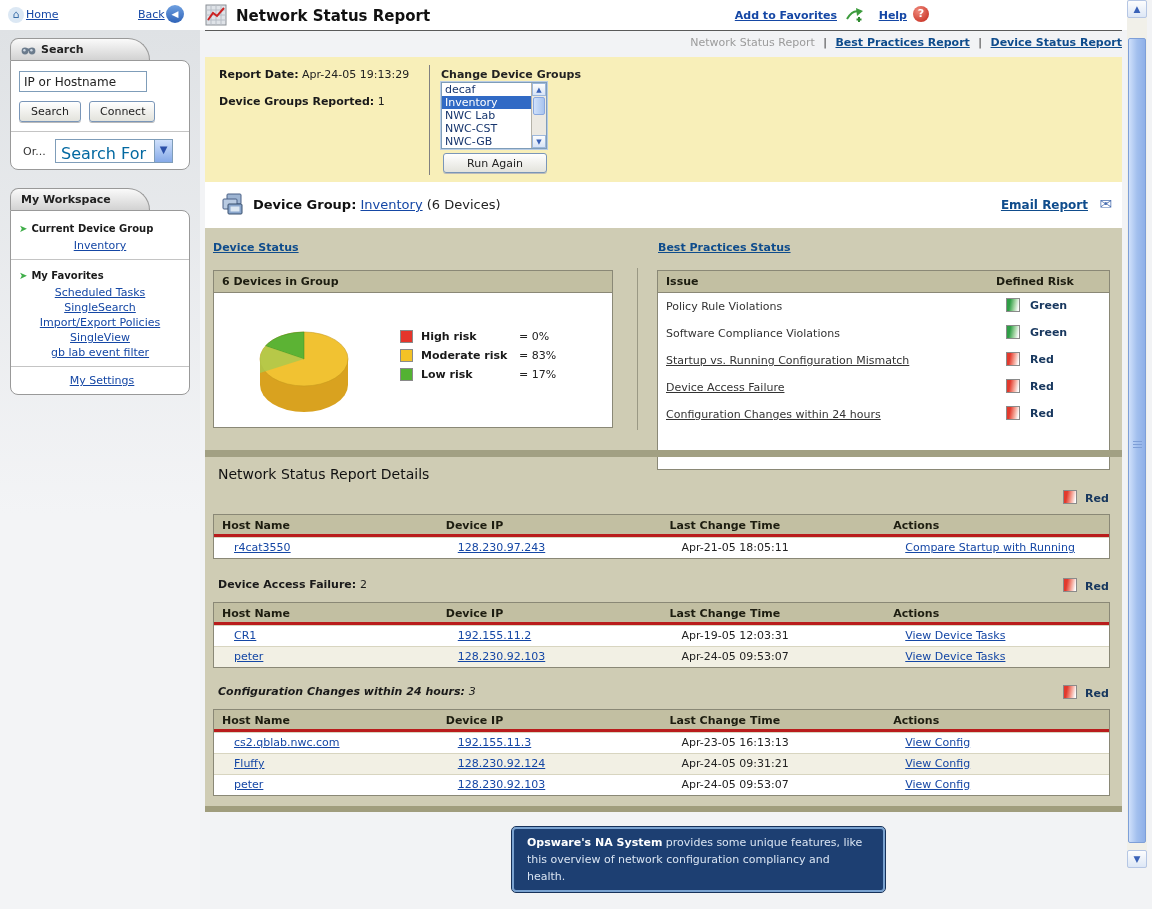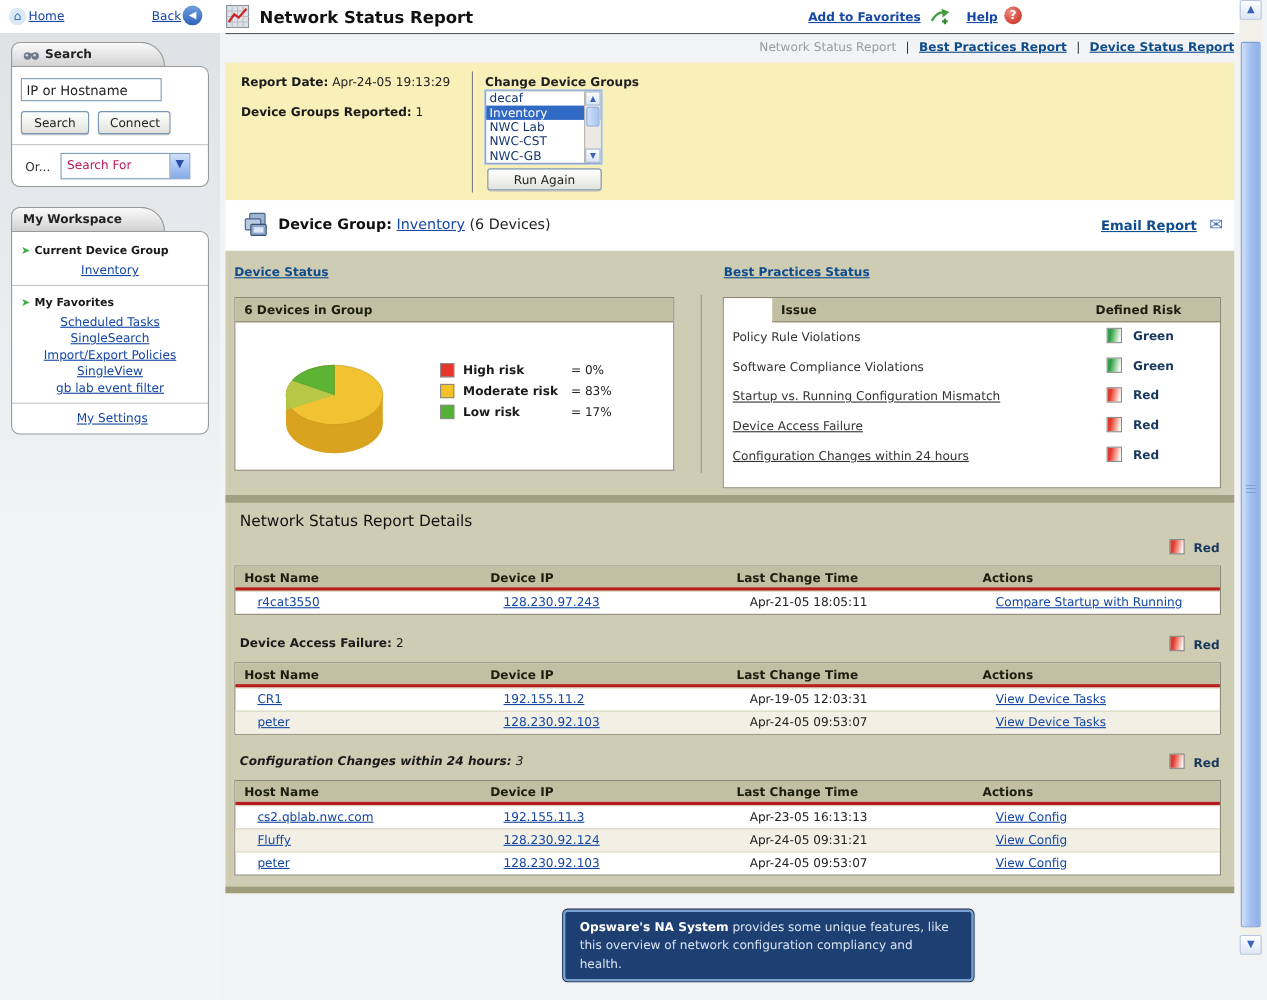--- a/index.html
+++ b/index.html
@@ -36,21 +36,21 @@
   .binoc { display:inline-block; vertical-align:-2px; margin-right:5px; }
   .ws-arrow { color:#3fae49; font-size:10px; margin-right:4px; }
 
   .srch-input { position:absolute; left:8px; top:10px; width:128px; height:21px; border:1px solid #7f9db9; font:12px "DejaVu Sans",sans-serif; padding:2px 4px; color:#222; }
   .btn { border:1px solid #7a96b8; border-radius:3px; background:linear-gradient(#ffffff,#e3e3dc); font:11px "DejaVu Sans",sans-serif; color:#222; padding:3px 10px; cursor:pointer; box-shadow:0 1px 0 #bbb; }
   .srch-btn { position:absolute; left:8px; top:40px; width:62px; }
   .conn-btn { position:absolute; left:78px; top:40px; width:66px; }
   .srch-div { position:absolute; left:0; top:70px; width:100%; height:1px; background:#c4c4c4; }
   .or-lbl { position:absolute; left:12px; top:84px; color:#333; }
   .combo { position:absolute; left:44px; top:78px; width:118px; height:24px; border:1px solid #7f9db9; background:#fff; }
-  .combo-txt { position:absolute; left:5px; top:4px; font-size:11px; color:#be185d; }
+  .combo-txt { position:absolute; left:5px; top:4px; font-size:16px; color:#0369a1; }
   .combo-btn { position:absolute; right:0; top:0; width:18px; height:100%; background:linear-gradient(#cfe0fb,#86aae8); border-left:1px solid #7f9db9; color:#2b4fa8; text-align:center; line-height:20px; font-size:10px; cursor:pointer; }
 
   .ws-row { padding:4px 8px; }
   .ws-bold { font-weight:bold; font-size:10px; color:#1a1a1a; }
   .ws-link { display:block; padding:1px 8px; }
   .ws-div { height:1px; background:#c4c4c4; margin:6px 0; }
 
   
   .yellow-panel { position:absolute; left:205px; top:57px; width:917px; height:125px; background:#f8efb9; }
   .ylabel { font-weight:bold; color:#1a1a1a; }
@@ -74,21 +74,21 @@
   .mail-ic { position:absolute; right:10px; top:13px; font-size:15px; color:#4a6fb0; cursor:pointer; }
 
   .olive { position:absolute; left:205px; top:228px; width:917px; height:584px; background:#cfccb4; border-bottom:6px solid #a09d7d; }
   .sec-lnk-left { position:absolute; left:8px; top:13px; }
   .sec-lnk-right { position:absolute; left:453px; top:13px; }
   .col-div { position:absolute; left:432px; top:40px; width:1px; height:162px; background:#9a9884; }
 
   .card { position:absolute; border:1px solid #8a8876; background:#fff; }
   .card-hdr { height:22px; background:#c2bfa2; border-bottom:1px solid #8a8876; font-weight:bold; color:#1d1d10; padding:4px 8px; }
   .pie-card { left:8px; top:42px; width:400px; height:158px; }
-  .bp-card { left:452px; top:42px; width:453px; height:174px;padding-left:44px; }
+  .bp-card { left:452px; top:42px; width:453px; height:200px; }
 
   .legend { position:absolute; left:186px; top:56px; }
   .leg-row { display:flex; align-items:center; height:19px; }
   .leg-sq { width:13px; height:13px; border:1px solid #8a8a8a; margin-right:8px; }
   .leg-lbl { font-weight:bold; width:98px; color:#1a1a1a; }
   .sq-red { background:#e5352b; } .sq-yellow { background:#f3c226; } .sq-green { background:#53b233; }
 
   .bp-hdr-risk { position:absolute; left:338px; top:4px; }
   .bp-row { position:absolute; left:0; width:100%; height:27px; }
   .bp-issue { position:absolute; left:8px; top:7px; color:#333; }

